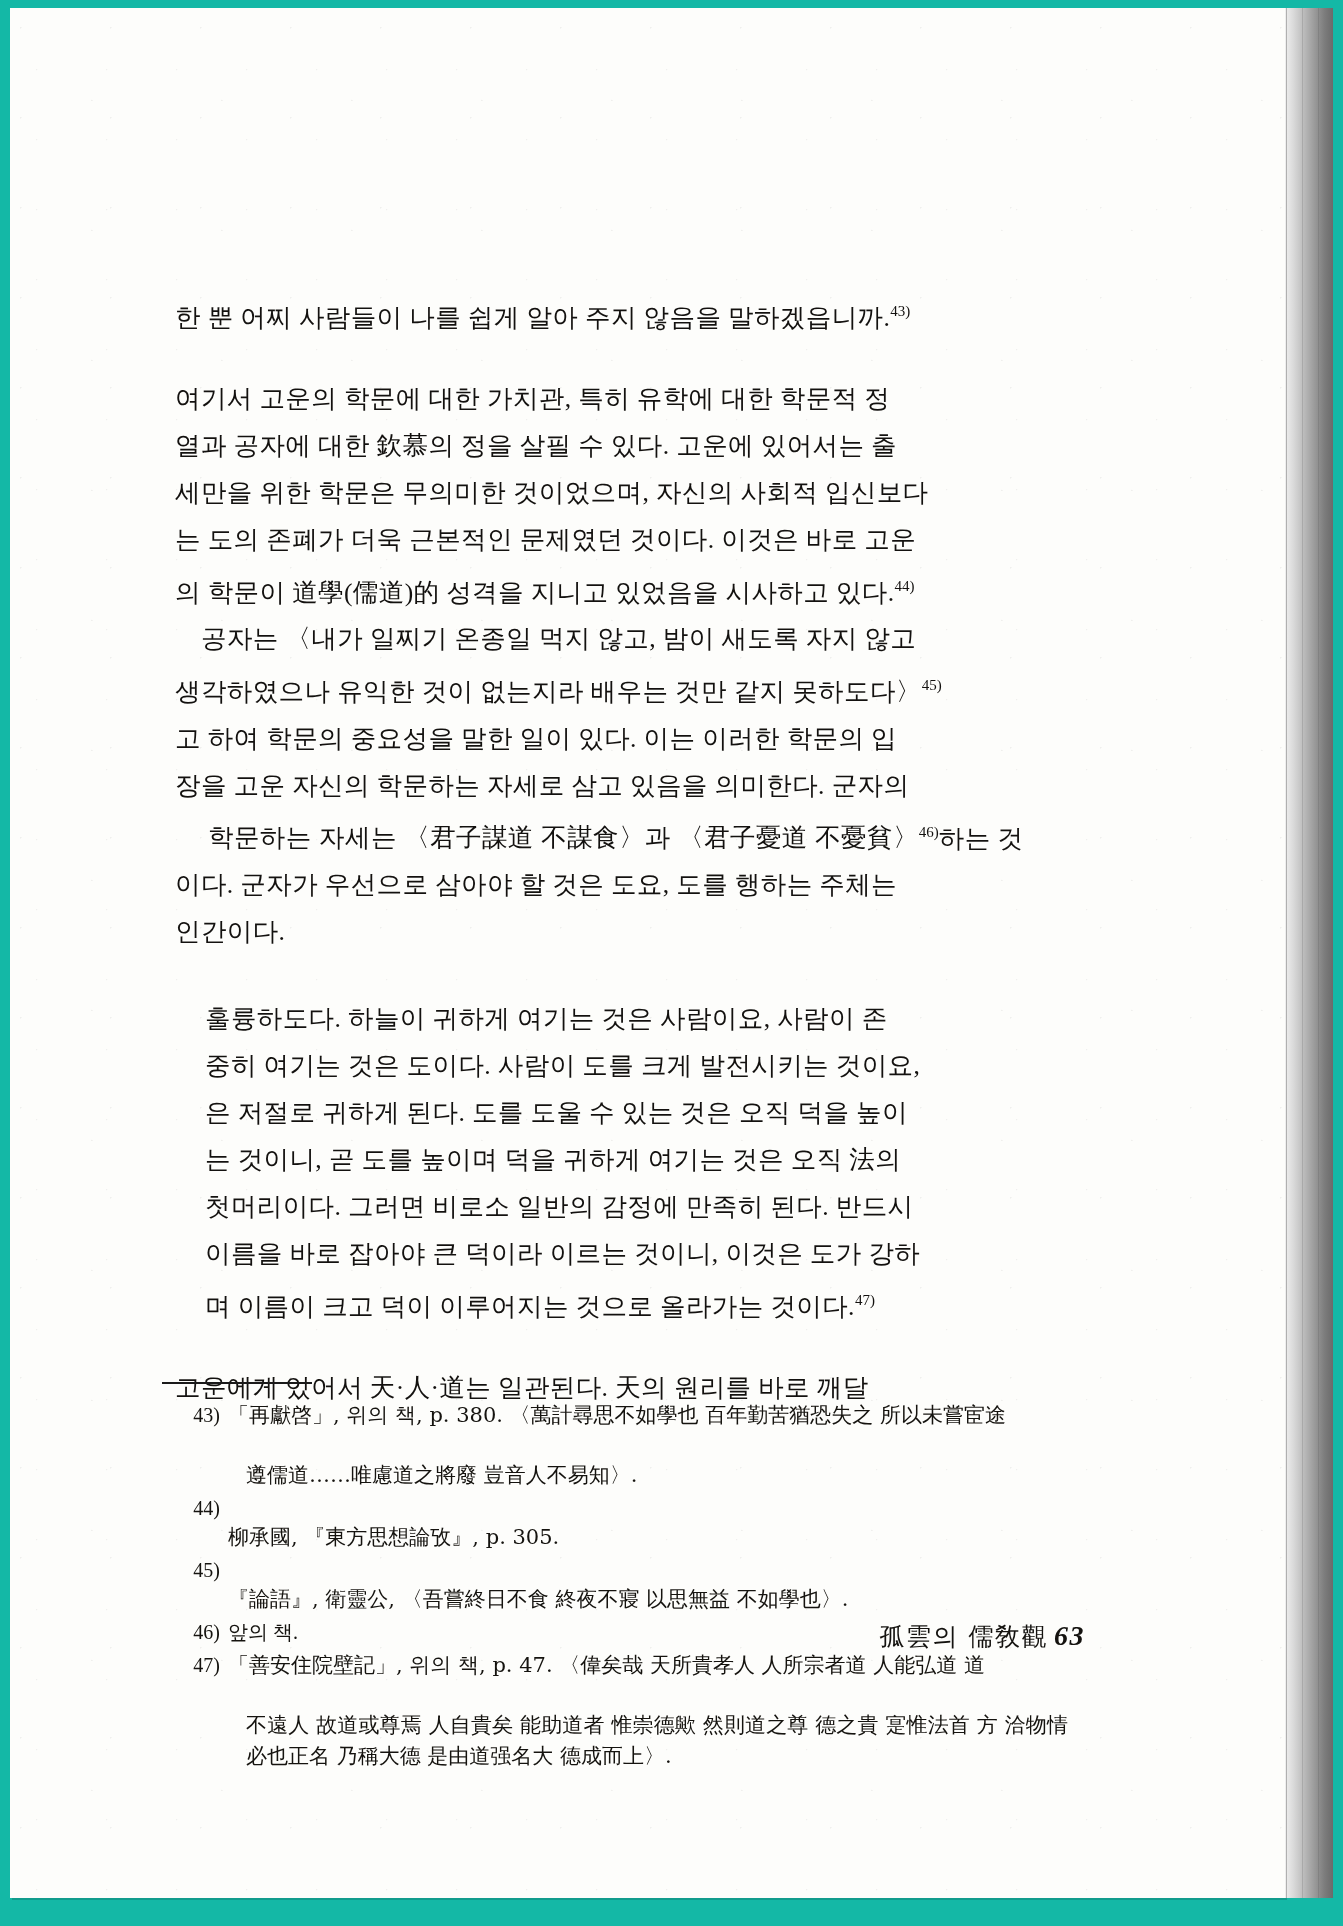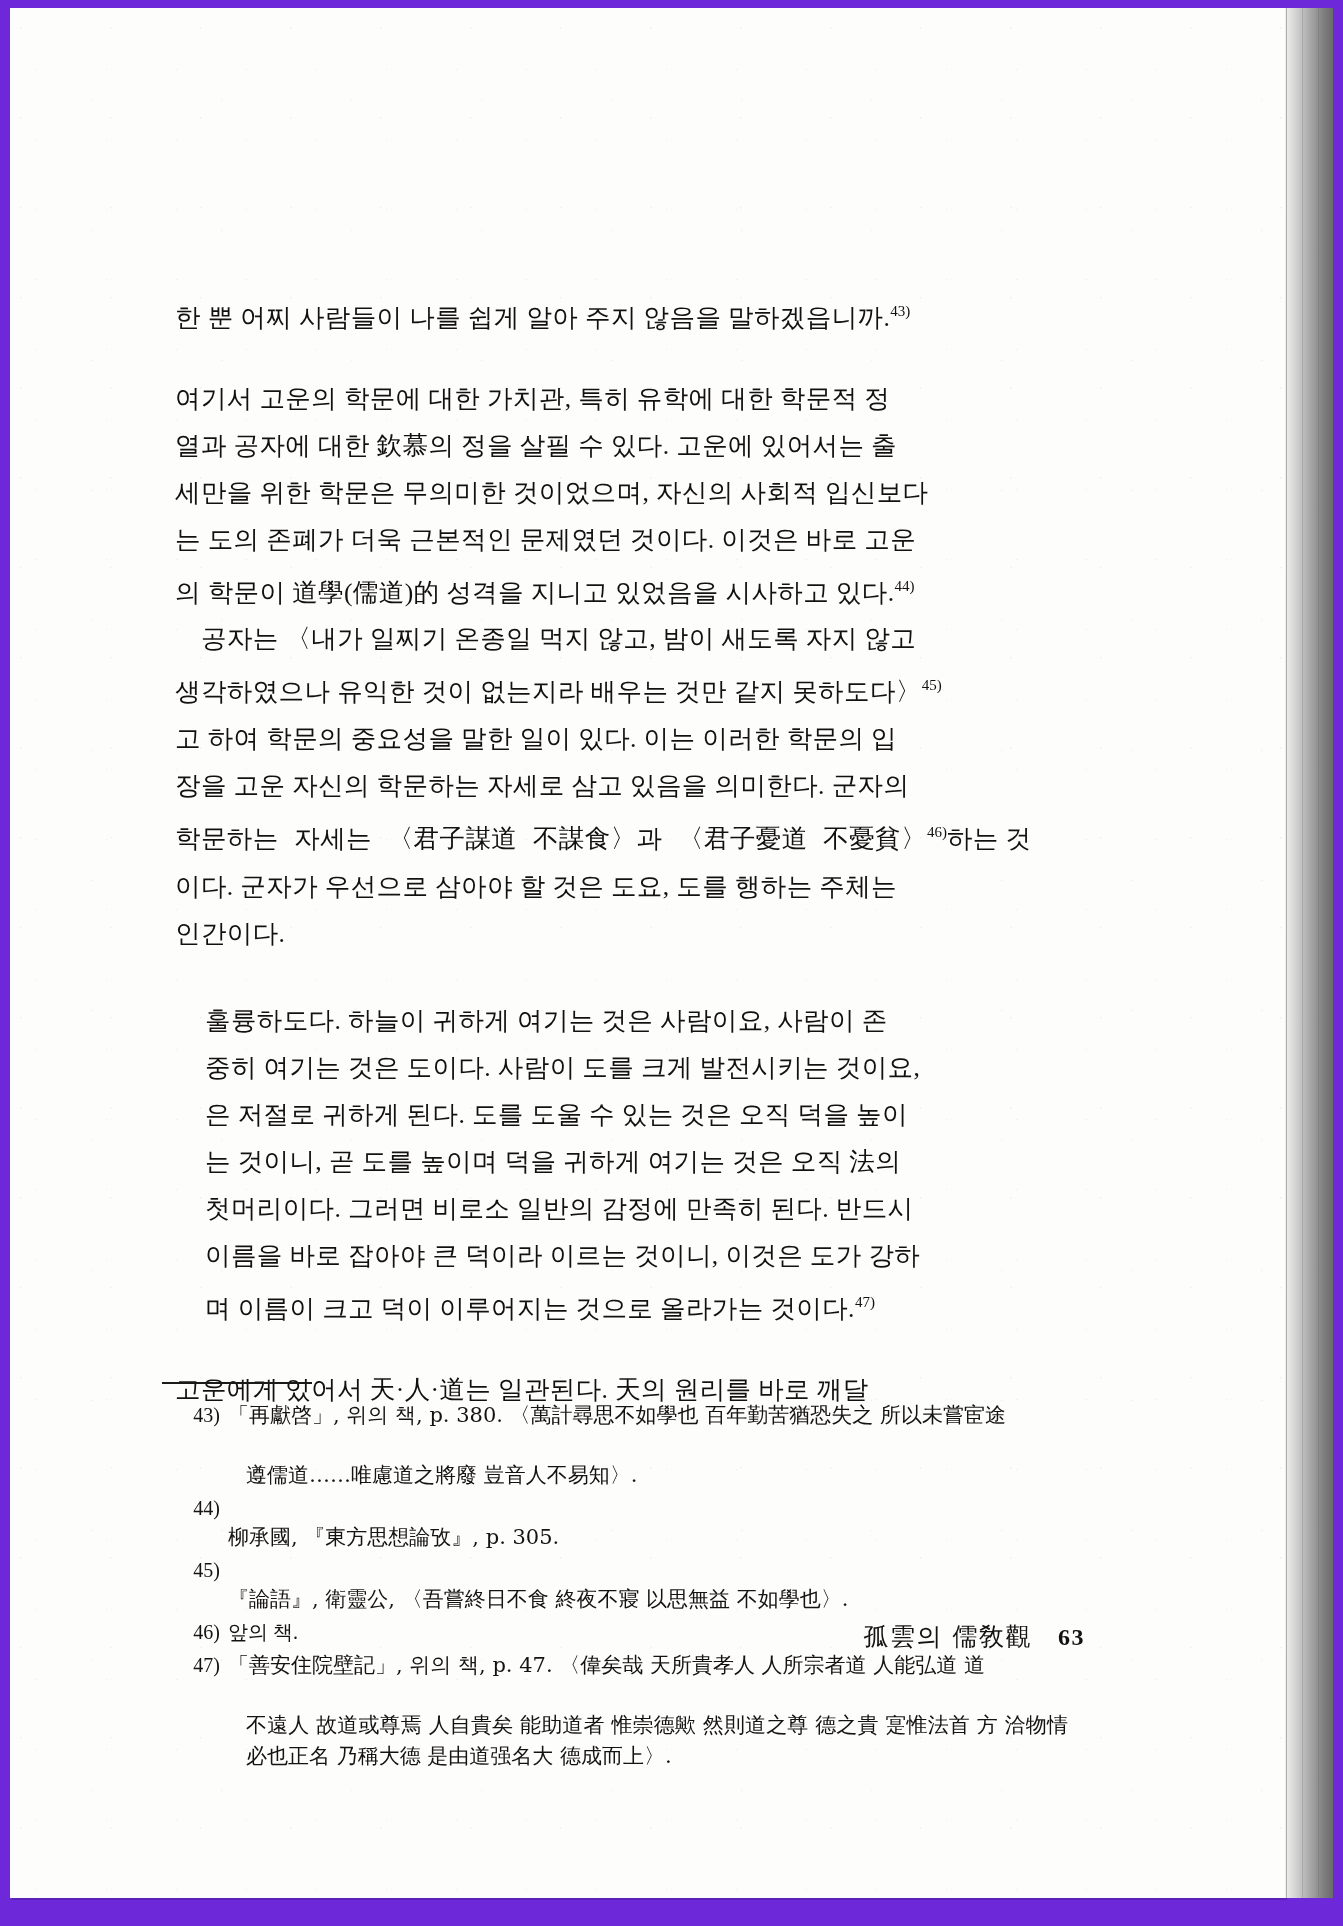--- a/index.html
+++ b/index.html
@@ -12,21 +12,21 @@
     height: 1926px;
     font-family: "Liberation Serif", serif;
     overflow: hidden;
   }
 
   
   .scan {
     position: relative;
     width: 1343px;
     height: 1926px;
-    background: #6d28d9;
+    background: #14b8a6;
   }
 
   
   .page {
     position: absolute;
     left: 10px;
     top: 8px;
     width: 1275px;
     height: 1890px;
     background: #fdfdfb;
@@ -70,21 +70,21 @@
   }
   .indent { text-indent: 26px; font-family: Liberation Serif, serif; }
   .gap-top { margin-top: 34px; }
 
   sup.ref {
     font-size: 15px;
     vertical-align: super;
     letter-spacing: 0;
   }
 
-  .hanja { font-family: Liberation Mono, monospace; }
+  .hanja { font-family: Liberation Sans, sans-serif; margin-left: 33px; }
   .small-hanja { font-size: 21px; font-family: "DejaVu Serif", serif; margin-top: 29px; }
 
   
   .quote {
     margin-top: 40px;
   }
   .quote p { text-indent: 30px; }
 
   
   .fn-rule {
@@ -126,22 +126,23 @@
     right: 200px;
     top: 1612px;
     font-size: 25px;
     letter-spacing: 1.5px;
     color: #14120f;
     font-family: "DejaVu Serif", serif;
   }
   .footer .pg {
     font-family: "Liberation Serif", serif;
     font-weight: bold;
-    font-size: 24px;
-    margin-left: 26px;
+    font-size: 28px;
+    margin-left: 6px;
+    font-style: italic;
   }
 
   
   .speckle {
     position: absolute;
     inset: 0;
     pointer-events: none;
     opacity: 0.05;
     background:
       radial-gradient(circle at 12% 22%, #000 0.6px, transparent 1px),

